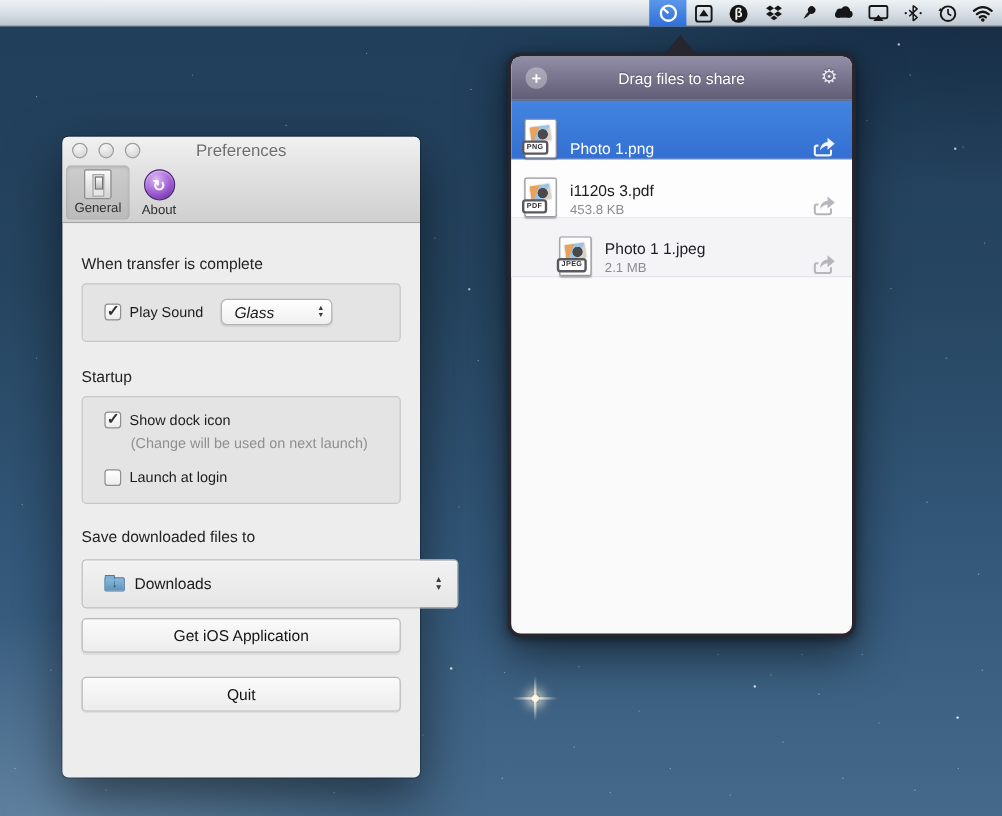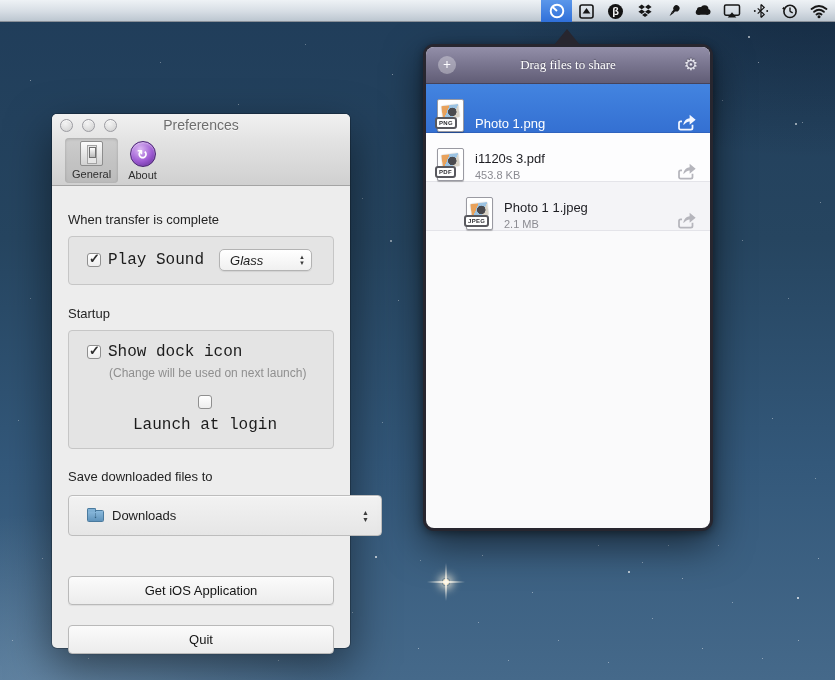--- a/index.html
+++ b/index.html
@@ -63,21 +63,21 @@
   .popover{ position:absolute; left:423px; top:44px; width:290px; height:487px;
     background:#27262f; border-radius:11px; padding:3px;
     box-shadow:0 14px 38px rgba(0,0,0,.55), 0 2px 8px rgba(0,0,0,.4); z-index:30; }
   .popover-arrow{ position:absolute; left:554px; top:29px; width:0; height:0;
     border-left:13px solid transparent; border-right:13px solid transparent;
     border-bottom:16px solid #27262f; z-index:31; }
   .popover-inner{ width:100%; height:100%; border-radius:8px; overflow:hidden;
     background:#fafafb; display:flex; flex-direction:column; }
   .popover-header{ flex:none; height:37px; display:flex; align-items:center; padding:12px 12px;
     background:linear-gradient(180deg,#938fa9 0%, #7b7791 45%, #615d76 100%);
-    border-bottom:1px solid #46435a;font-family:Liberation Serif, serif; }
+    border-bottom:1px solid #46435a; }
   .add-btn{ width:18px; height:18px; border-radius:50%; background:rgba(255,255,255,.32);
     display:flex; align-items:center; justify-content:center; flex:none; }
   .add-btn::after{ content:"+"; color:#fcfcff; font-size:14px; font-weight:bold; line-height:1; margin-top:-1px; }
   .popover-title{ flex:1; text-align:center; color:#ffffff; font-size:13px;
     text-shadow:0 -1px 1px rgba(0,0,0,.35); }
   .gear-btn{ width:18px; flex:none; text-align:right; }
   .gear-btn::after{ content:"⚙"; color:#e6e5ee; font-size:16px; line-height:1;
     text-shadow:0 -1px 1px rgba(0,0,0,.3); }
   .file-list{ flex:1; }
   .file-row{ height:49px; display:flex; align-items:flex-end; padding:0 12px 0 11px;
@@ -110,21 +110,21 @@
   .prefs-header{ height:72px; border-radius:5px 5px 0 0;
     background:linear-gradient(180deg,#f1f1f1 0%, #e2e2e2 40%, #d0d0d0 100%);
     border-bottom:1px solid #a4a4a4; position:relative; }
   .titlebar{ height:22px; display:flex; align-items:center; padding-left:8px; position:relative; }
   .traffic{ display:flex; gap:9px; }
   .tl{ width:13px; height:13px; border-radius:50%;
     background:radial-gradient(circle at 40% 32%, #f4f4f4, #d9d9d9 70%, #cfcfcf);
     border:1px solid #9b9ba1; box-shadow:inset 0 1px 1px rgba(255,255,255,.8); }
   .win-title{ position:absolute; left:0; right:0; text-align:center; font-size:14px; color:#6e6e6e;
     text-shadow:0 1px 0 rgba(255,255,255,.6); pointer-events:none; }
-  .toolbar{ display:flex; align-items:flex-start; padding:2px 0 0 13px; gap:3px; }
+  .toolbar{ display:flex; align-items:flex-start; padding:2px 0 0 3px; gap:3px; }
   .tool-item{ display:flex; flex-direction:column; align-items:center; gap:1px;
     padding:2px 7px 3px; border-radius:4px; }
   .tool-item.selected{ background:rgba(0,0,0,.10); box-shadow:inset 0 1px 3px rgba(0,0,0,.18); }
   .tool-label{ font-size:11px; color:#2e2e2e; }
   .switch-plate{ width:23px; height:25px; background:linear-gradient(180deg,#fbfbfb,#d2d2d2);
     border:1px solid #8d8d8d; border-radius:2px; position:relative; margin:1px 0; }
   .switch-plate::before{ content:""; position:absolute; left:6px; top:3px; width:8px; height:17px;
     background:#e6e6e6; border:1px solid #a3a3a3; }
   .switch-plate::after{ content:""; position:absolute; left:7.5px; top:5px; width:5px; height:9px;
     background:linear-gradient(180deg,#fefefe,#b9b9b9); border:1px solid #707070; }
@@ -139,46 +139,46 @@
   .h1{ margin-top:26px; } .h2{ margin-top:21px; } .h3{ margin-top:20px; }
   .group-box{ margin-top:9px; background:#e4e4e4; border:1px solid #c6c6c6; border-radius:4px; }
   .gb1{ padding:12px 10px 13px 18px; }
   .gb2{ padding:12px 10px 14px 18px; }
   .cb-row{ display:flex; align-items:center; gap:7px; }
   .cb-row + .cb-row{ margin-top:9px; }
   .checkbox{ width:14px; height:14px; border:1px solid #8f8f8f; border-radius:3px;
     background:linear-gradient(180deg,#ffffff,#ededed); position:relative; flex:none; }
   .checkbox.checked::after{ content:"✓"; position:absolute; left:1px; top:-3px;
     font-size:13px; font-weight:bold; color:#2f2f2f; }
-  .cb-label{ font-size:16px; color:#1c1c1c;font-family:Liberation Mono, monospace; }
+  .cb-label{ font-size:12px; color:#1c1c1c; }
   .select-small{ margin-left:8px; height:22px; width:93px; display:flex; align-items:center;
     background:linear-gradient(180deg,#ffffff,#f0f0f0); border:1px solid #b3b3b3; border-radius:5px;
     padding:0 6px 0 10px; box-shadow:0 1px 1px rgba(0,0,0,.08); }
   .select-small .sel-value{ flex:1; font-size:13px; color:#1c1c1c;font-style:italic; }
   .stepper{ display:flex; flex-direction:column; align-items:center; line-height:0; }
   .stepper::before{ content:"▲"; font-size:6px; color:#3b3b3b; line-height:6px; }
   .stepper::after{ content:"▼"; font-size:6px; color:#3b3b3b; line-height:6px; }
   .dock-note{ margin:5px 0 0 22px; font-size:12px; color:#8f8f8f; }
-  .cb-gap{ margin-top:15px;flex-direction:column; }
+  .cb-gap{ margin-top:15px; }
   .select-large{ margin-top:11px; height:41px; width:314px; display:flex; align-items:center;
     background:linear-gradient(180deg,#f2f2f2,#e6e6e6); border:1px solid #bdbdbd; border-radius:4px;
     padding:0 12px 0 18px; box-shadow:0 1px 1px rgba(255,255,255,.7) inset; }
   .dl-folder{ width:17px; height:12px; position:relative; flex:none; margin-right:8px;
     background:linear-gradient(180deg,#8ab9dc,#5f93bb); border:1px solid #4a7a9e; border-radius:1.5px; }
   .dl-folder::before{ content:""; position:absolute; left:-1px; top:-3px; width:7px; height:3px;
     background:#7fb0d4; border:1px solid #4a7a9e; border-bottom:none; border-radius:1.5px 1.5px 0 0; }
   .dl-folder::after{ content:"↓"; position:absolute; left:0; right:0; top:-1px; text-align:center;
     font-size:9px; font-weight:bold; color:#27506e; }
   .select-large .sel-value{ flex:1; font-size:13px; color:#1c1c1c; }
   .stepper.lg::before{ font-size:7px; line-height:7px; }
   .stepper.lg::after{ font-size:7px; line-height:7px; }
   .push-btn{ width:266px; height:29px; display:flex; align-items:center; justify-content:center;
     background:linear-gradient(180deg,#fbfbfb,#ececec); border:1px solid #b9b9b9; border-radius:4px;
     font-size:13px; color:#141414; box-shadow:0 1px 1px rgba(0,0,0,.07); }
-  .btn1{ margin-top:40px;text-align:center; } .btn2{ margin-top:20px; }
+  .btn1{ margin-top:8px;text-align:center; } .btn2{ margin-top:20px; }
 </style>
 </head>
 <body>
 
 <div class="desktop">
   <div class="stars"></div>
   <div class="stars-big"></div>
   <div class="flare-star"></div>
 
   <div class="menubar">

